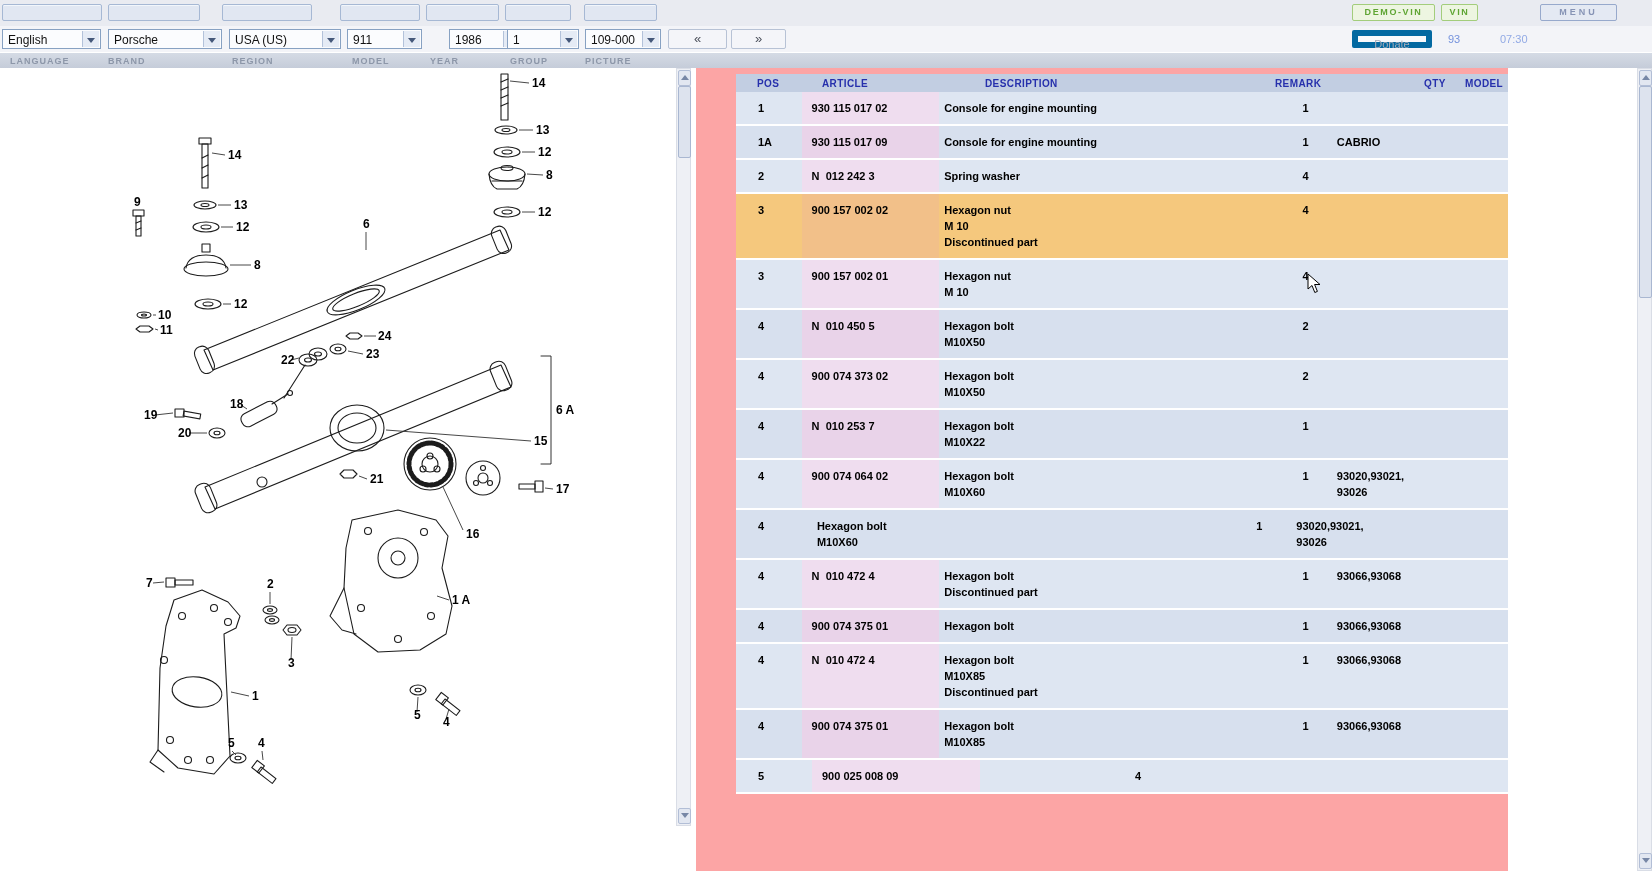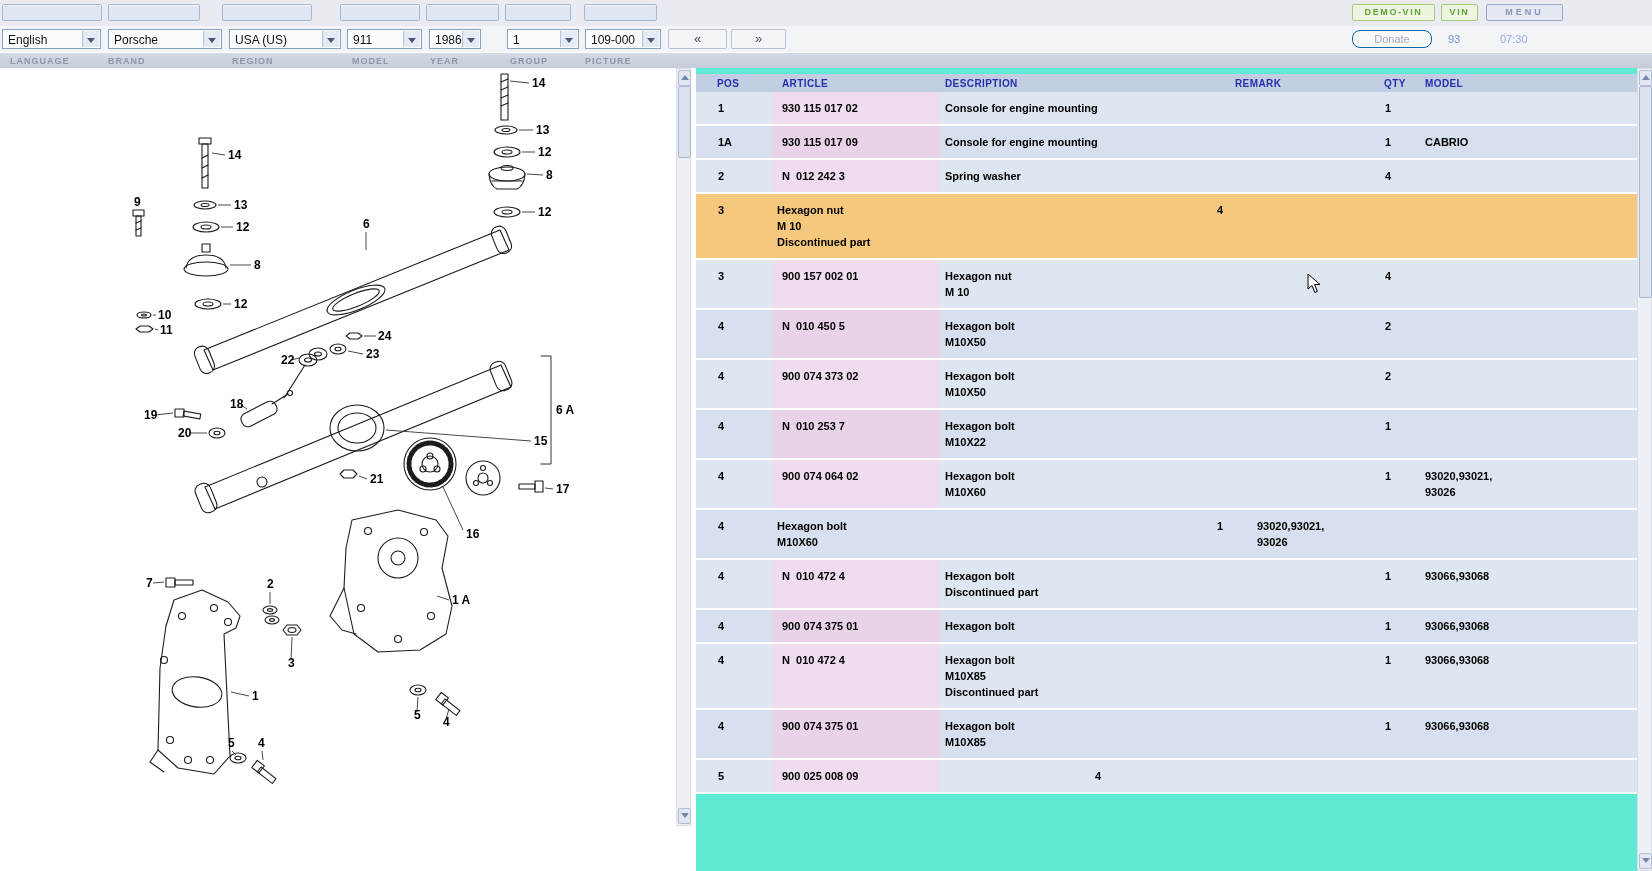--- a/index.html
+++ b/index.html
@@ -14,21 +14,21 @@
   .pill{position:absolute;top:4px;height:15px;line-height:15px;font-size:9px;font-weight:bold;letter-spacing:1.6px;text-align:center;border-radius:2px;}
   .pill.green{color:#5fa534;background:#edf5e1;border:1px solid #a3cd7c;}
   .pill.blue{color:#8794b6;background:#e4e9f3;border:1px solid #97a9cc;}
 
   .toolbar2{position:absolute;left:0;top:26px;width:1652px;height:26px;background:#f3f4f8;border-bottom:1px solid #e0e4ec;}
   .sel{position:absolute;top:3px;height:20px;background:#fbfcfe;border:1px solid #87a1c2;font-size:12px;color:#111;box-sizing:border-box;}
   .sel .txt{display:block;padding:3px 20px 0 5px;white-space:nowrap;overflow:hidden;}
   .sel .arr{position:absolute;right:1px;top:1px;bottom:1px;width:16px;background:#e5ebf5;border-left:1px solid #b3c2da;}
   .sel .arr::after{content:"";position:absolute;left:4px;top:7px;border-left:4px solid transparent;border-right:4px solid transparent;border-top:5px solid #45587a;}
   .navbtn{position:absolute;top:3px;height:20px;line-height:18px;text-align:center;background:#f4f5f9;border:1px solid #b7c2d5;border-radius:2px;color:#4a4f5a;font-size:13px;box-sizing:border-box;}
-  .donate{position:absolute;top:4px;height:18px;line-height:16px;text-align:center;background:#f8f9fb;border:1px solid #0369a1;border-radius:8px;color:#a4aab7;font-size:11px;box-sizing:border-box;}
+  .donate{position:absolute;top:4px;height:18px;line-height:16px;text-align:center;background:#f8f9fb;border:6px solid #0369a1;border-radius:2px;color:#a4aab7;font-size:11px;box-sizing:border-box;}
   .counter{position:absolute;top:7px;font-size:11px;color:#7693dd;}
   .clock{position:absolute;top:7px;font-size:11px;color:#92aae5;}
 
   .labels-row{position:absolute;left:0;top:52px;width:1652px;height:16px;background:linear-gradient(#d5dbe5,#c5ccd9);border-top:1px solid #fff;box-sizing:border-box;}
   .flabel{position:absolute;top:3px;font-size:9px;font-weight:bold;color:#8d97a9;letter-spacing:1px;}
 
   
   .diagram-panel{position:absolute;left:0;top:68px;width:676px;height:758px;background:#fff;}
   .p{fill:none;stroke:#1c1c1c;stroke-width:1.1;stroke-linejoin:round;stroke-linecap:round;}
   .teeth{fill:none;stroke:#1c1c1c;stroke-width:5;stroke-dasharray:2.5 2.5;}
@@ -40,21 +40,21 @@
     color:rgba(125,152,196,0.55);background:rgba(198,216,240,0.5);}
 
   
   .sb{position:absolute;width:15px;background:#eef0f5;border:1px solid #d9dde6;box-sizing:border-box;}
   .sb-btn{position:absolute;left:1px;width:11px;height:14px;background:#e2e7f1;border:1px solid #b2bed6;border-radius:2px;}
   .tri-up{width:0;height:0;border-left:4px solid transparent;border-right:4px solid transparent;border-bottom:5px solid #7787a6;margin:4px auto 0;}
   .tri-down{width:0;height:0;border-left:4px solid transparent;border-right:4px solid transparent;border-top:5px solid #7787a6;margin:4px auto 0;}
   .sb-thumb{position:absolute;left:1px;width:11px;background:#dde3ee;border:1px solid #a9b7d1;border-radius:2px;}
 
   
-  .table-panel{position:absolute;left:696px;top:68px;width:941px;height:803px;background:#5eead4;overflow:hidden;}
+  .table-panel{position:absolute;left:696px;top:68px;width:772px;height:803px;background:#fca5a5;overflow:hidden;padding-left:40px;}
   .t-header{position:relative;margin-top:6px;height:18px;background:#c2cee2;}
   .hc{position:absolute;top:4px;font-size:10px;font-weight:bold;color:#2630ac;letter-spacing:0.4px;}
   .t-group{position:relative;margin-top:4px;height:30px;background:#a5d67d;border-bottom:2px solid #fff;}
   .t-group span{position:absolute;left:249px;top:8px;font-size:11px;font-weight:bold;color:#042500;}
   .t-row{display:flex;border-bottom:2px solid #fff;background:#dee6f2;}
   .t-row.alt{background:#d7e0ee;}
   .t-row .c{box-sizing:border-box;padding:8px 0;font-size:11px;font-weight:bold;color:#000;line-height:16px;}
   .c-pos{width:76px;padding-left:22px !important;}
   .c-article{width:168px;padding-left:10px !important;background:#efddef;white-space:pre;}
   .t-row.alt .c-article{background:#e9d3e9;}
@@ -73,41 +73,41 @@
 <div class="topbar">
   <div class="top-box" style="left:2px;width:98px;"></div>
   <div class="top-box" style="left:108px;width:90px;"></div>
   <div class="top-box" style="left:222px;width:88px;"></div>
   <div class="top-box" style="left:340px;width:78px;"></div>
   <div class="top-box" style="left:426px;width:71px;"></div>
   <div class="top-box" style="left:505px;width:64px;"></div>
   <div class="top-box" style="left:584px;width:71px;"></div>
   <div class="pill green" style="left:1352px;width:81px;">DEMO-VIN</div>
   <div class="pill green" style="left:1441px;width:35px;">VIN</div>
-  <div class="pill blue" style="left:1486px;width:75px;letter-spacing:3px;">MENU</div>
+  <div class="pill blue" style="left:1540px;width:75px;letter-spacing:3px;">MENU</div>
 </div>
 
 <div class="toolbar2">
   <div class="sel" style="left:2px;width:99px;">
     <span class="txt">English</span>
     <span class="arr"></span>
   </div>
   <div class="sel" style="left:108px;width:114px;">
     <span class="txt">Porsche</span>
     <span class="arr"></span>
   </div>
   <div class="sel" style="left:229px;width:112px;">
     <span class="txt">USA (US)</span>
     <span class="arr"></span>
   </div>
   <div class="sel" style="left:347px;width:75px;">
     <span class="txt">911</span>
     <span class="arr"></span>
   </div>
-  <div class="sel" style="left:429px;width:52px;">
+  <div class="sel" style="left:449px;width:73px;">
     <span class="txt">1986</span>
     <span class="arr"></span>
   </div>
   <div class="sel" style="left:507px;width:72px;">
     <span class="txt">1</span>
     <span class="arr"></span>
   </div>
   <div class="sel" style="left:585px;width:76px;">
     <span class="txt">109-000</span>
     <span class="arr"></span>
@@ -392,20 +392,21 @@
         <div class="c c-remark"></div>
         <div class="c c-qty">
           <div>4</div>
         </div>
         <div class="c c-model"></div>
       </div>
       <div class="t-row alt hl">
         <div class="c c-pos">
           <div>3</div>
         </div>
+        <div class="c c-article"><div>900 157 002 02</div></div>
         <div class="c c-desc">
           <div>Hexagon nut</div>
           <div>M 10</div>
           <div>Discontinued part</div>
         </div>
         <div class="c c-remark"></div>
         <div class="c c-qty">
           <div>4</div>
         </div>
         <div class="c c-model"></div>

